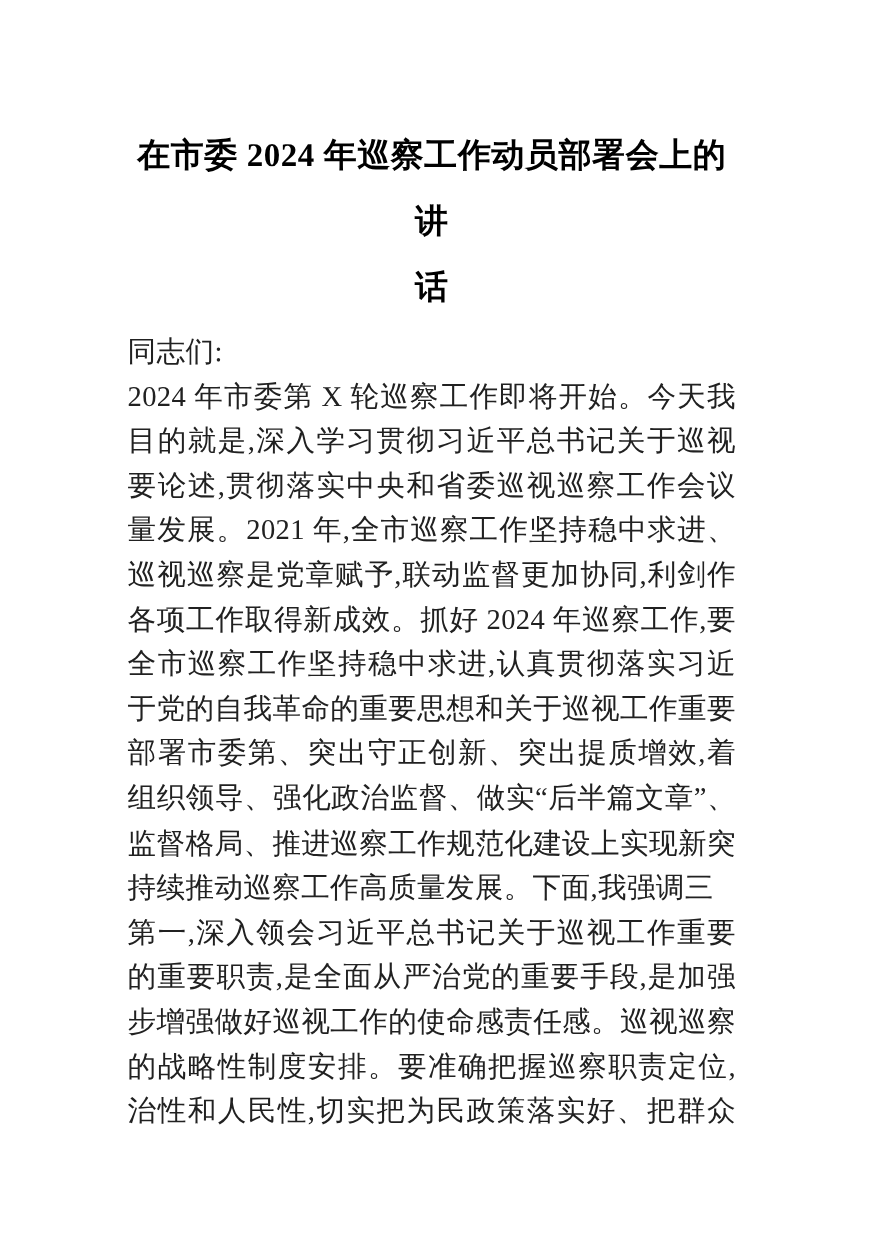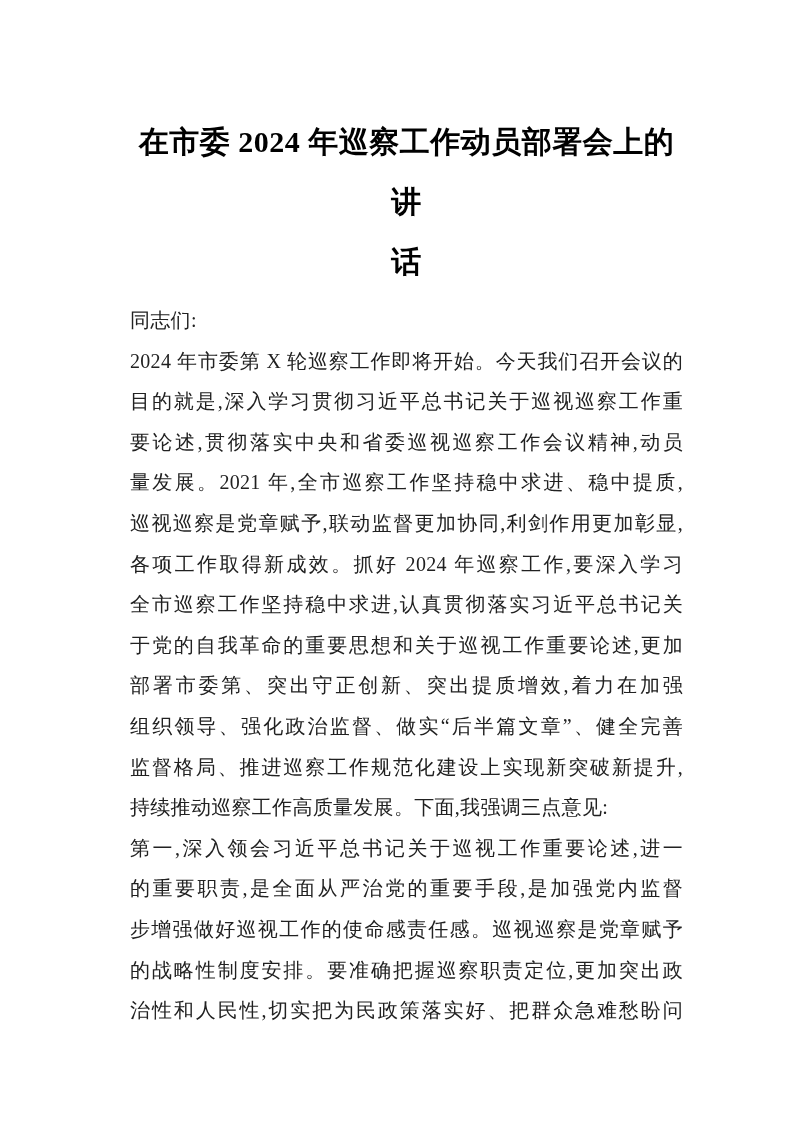--- a/index.html
+++ b/index.html
@@ -11,36 +11,36 @@
     position: relative;
     width: 793px;
     height: 1122px;
     margin: 0 auto;
     background: var(--page-bg, #ffffff);
     font-family: "Liberation Serif", "DejaVu Serif", serif;
     overflow: hidden;
   }
   .content {
     position: absolute;
-    left: 130px;
+    left: 116px;
     top: 0;
     width: 553px;
   }
   .doc-title {
     margin-top: 112px;
     font-size: 30px;
     line-height: 60px;
     font-weight: 700;
     text-align: center;
     color: var(--title-color, #000000);
     letter-spacing: 0.5px;
   }
   .doc-body {
     margin-top: 8px;
-    font-size: 20px;
+    font-size: 26px;
     line-height: 40.6px;
     color: var(--body-color, #212121);
   }
   .bline {
     height: 40.6px;
     overflow: hidden;
     text-align: justify;
     text-align-last: justify;
     letter-spacing: 0.3px;
   }

